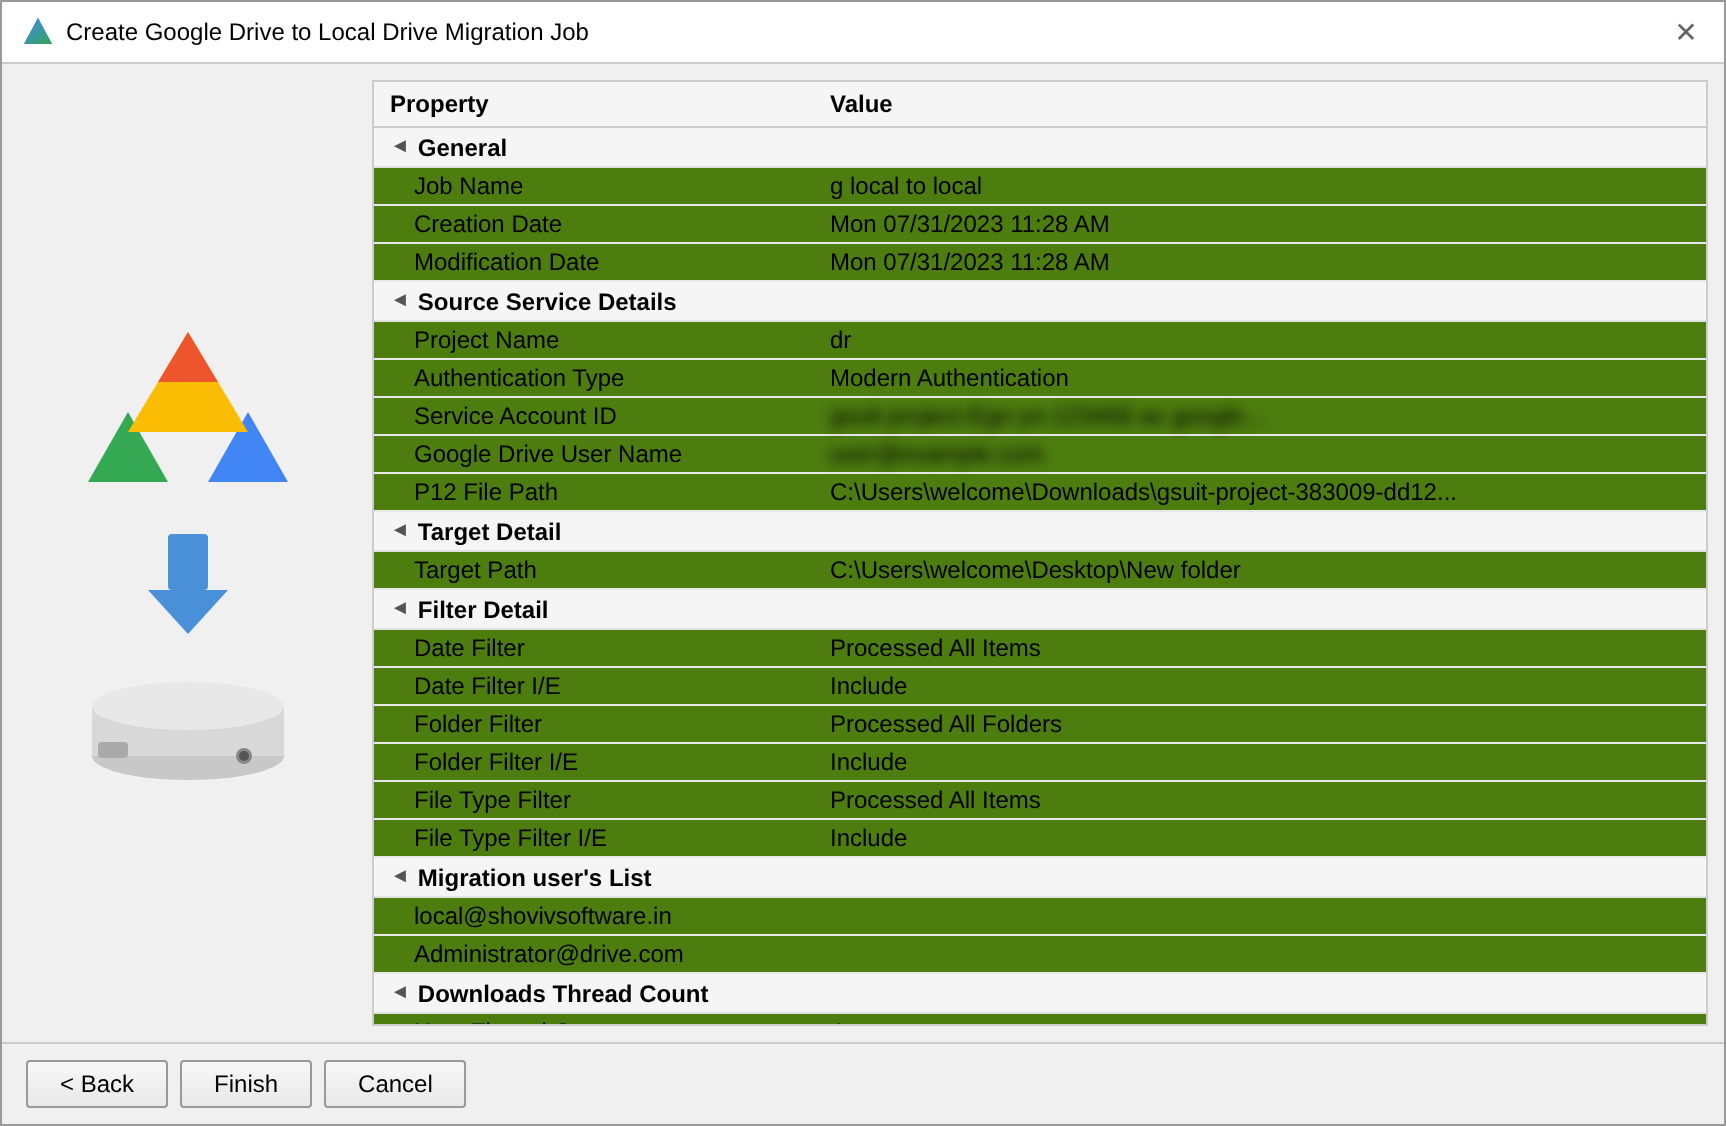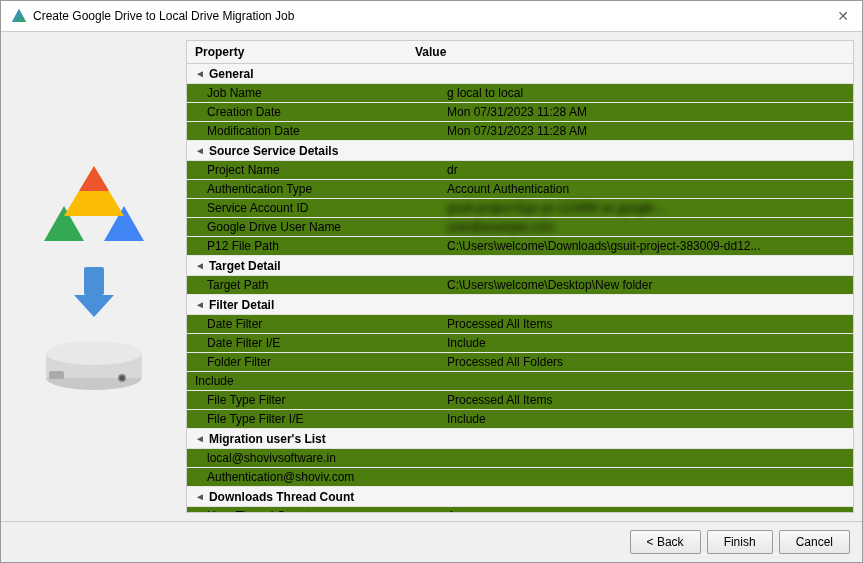--- a/index.html
+++ b/index.html
@@ -120,21 +120,20 @@
     .table-body {
       flex: 1;
       overflow-y: scroll;
       overflow-x: hidden;
     }
     .table-row {
       display: flex;
       border-bottom: 1px solid #e8e8e8;
       min-height: 19px;
       align-items: center;
-      gap: 32px;
     }
     .section-header {
       display: flex;
       background: #f5f5f5;
       border-bottom: 1px solid #e0e0e0;
       min-height: 20px;
       align-items: center;
       padding: 2px 8px;
       font-weight: bold;
     }
@@ -155,21 +154,21 @@
     .prop-value {
       flex: 1;
       padding: 2px 8px;
       color: #000;
       white-space: nowrap;
       overflow: hidden;
       text-overflow: ellipsis;
     }
     .footer {
       display: flex;
-      justify-content: flex-end;
+      justify-content: flex-start;
       align-items: center;
       padding: 8px 12px;
       gap: 6px;
       background: #f0f0f0;
       border-top: 1px solid #ccc;
     }
     .btn {
       padding: 4px 16px;
       font-size: 12px;
       border: 1px solid #999;
@@ -274,21 +273,21 @@
             <div class="section-header">
               <span class="section-toggle">◄</span>
               <span>Source Service Details</span>
             </div>
             <div class="table-row">
               <span class="prop-name">Project Name</span>
               <span class="prop-value">dr</span>
             </div>
             <div class="table-row">
               <span class="prop-name">Authentication Type</span>
-              <span class="prop-value">Account Authentication</span>
+              <span class="prop-value">Modern Authentication</span>
             </div>
             <div class="table-row">
               <span class="prop-name">Service Account ID</span>
               <span class="prop-value blurred-text">gsuit-project-Egn-yn-123456 as google...</span>
             </div>
             <div class="table-row">
               <span class="prop-name">Google Drive User Name</span>
               <span class="prop-value blurred-text">user@example.com</span>
             </div>
             <div class="table-row">
@@ -313,40 +312,41 @@
             </div>
             <div class="table-row">
               <span class="prop-name">Date Filter I/E</span>
               <span class="prop-value">Include</span>
             </div>
             <div class="table-row">
               <span class="prop-name">Folder Filter</span>
               <span class="prop-value">Processed All Folders</span>
             </div>
             <div class="table-row">
+              <span class="prop-name">Folder Filter I/E</span>
               <span class="prop-value">Include</span>
             </div>
             <div class="table-row">
               <span class="prop-name">File Type Filter</span>
               <span class="prop-value">Processed All Items</span>
             </div>
             <div class="table-row">
               <span class="prop-name">File Type Filter I/E</span>
               <span class="prop-value">Include</span>
             </div>
             <div class="section-header">
               <span class="section-toggle">◄</span>
               <span>Migration user's List</span>
             </div>
             <div class="table-row">
               <span class="prop-name">local@shovivsoftware.in</span>
               <span class="prop-value"></span>
             </div>
             <div class="table-row">
-              <span class="prop-name">Authentication@shoviv.com</span>
+              <span class="prop-name">Administrator@drive.com</span>
               <span class="prop-value"></span>
             </div>
             <div class="section-header">
               <span class="section-toggle">◄</span>
               <span>Downloads Thread Count</span>
             </div>
             <div class="table-row">
               <span class="prop-name">User Thread Count</span>
               <span class="prop-value">4</span>
             </div>

